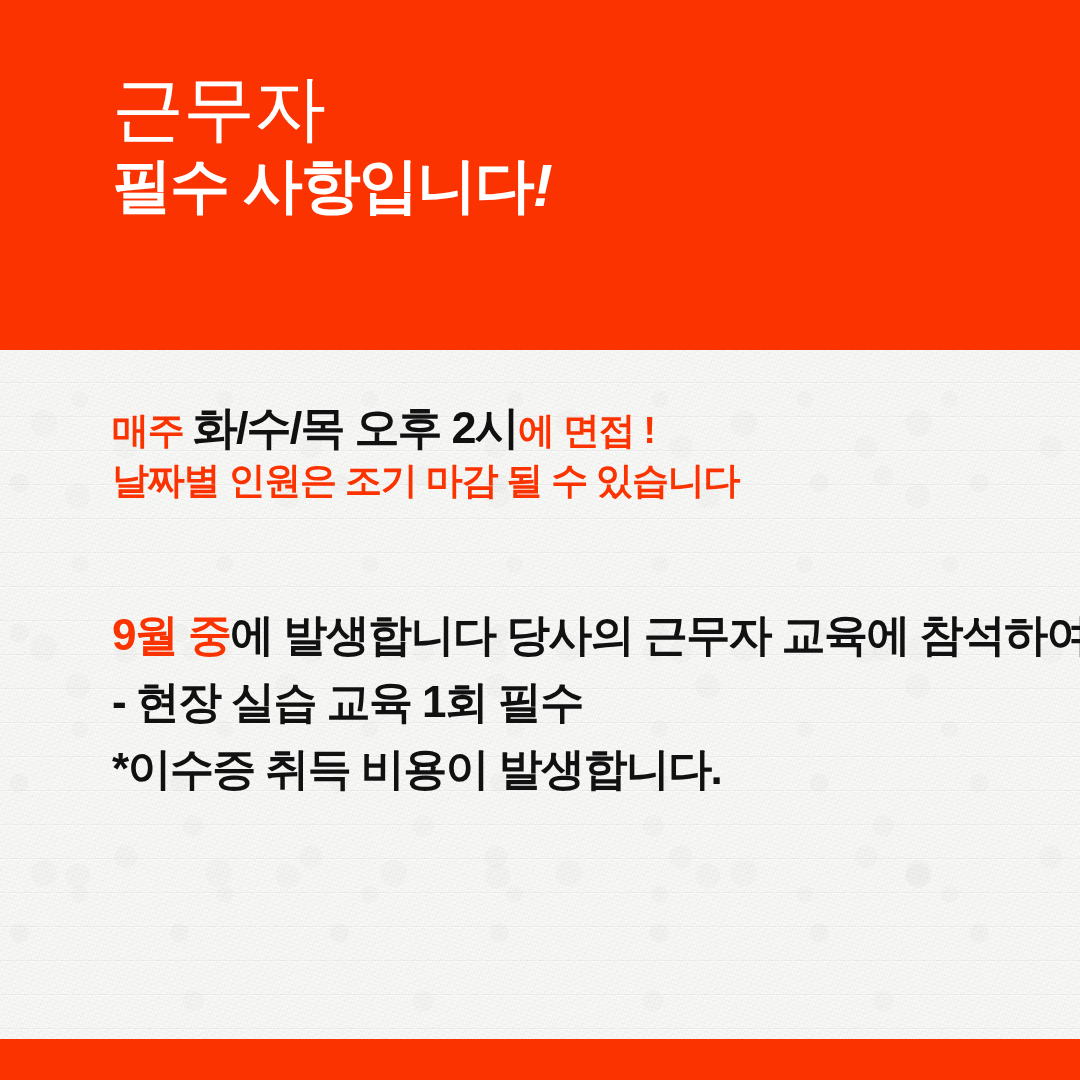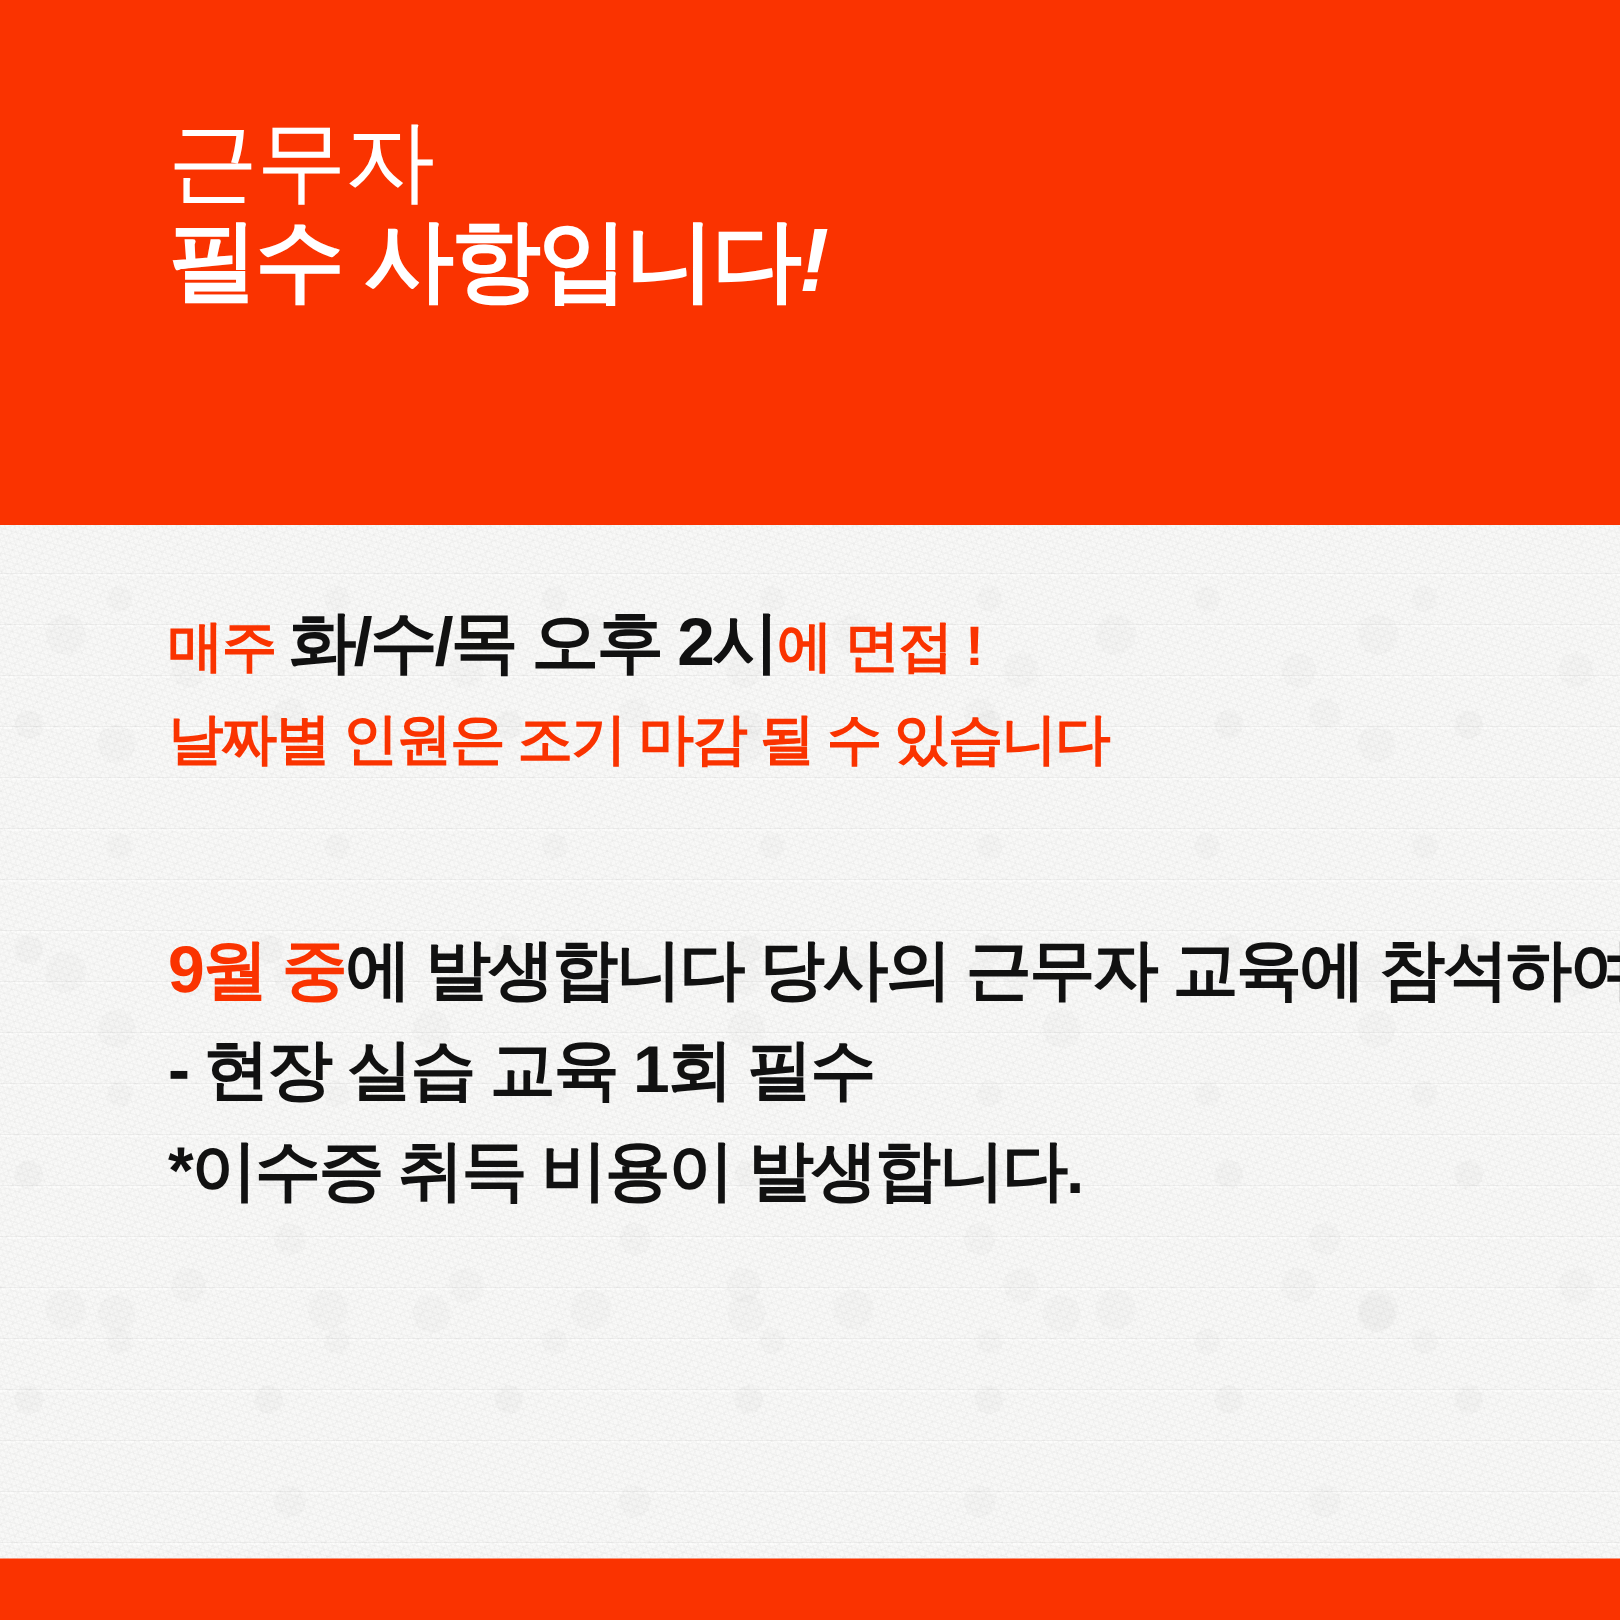--- a/index.html
+++ b/index.html
@@ -82,24 +82,25 @@
   .header-title {
     position: absolute;
     left: 112px;
     top: 78px;
     color: #ffffff;
     line-height: 1.0;
   }
 
   .header-line-1 {
     display: block;
-    font-size: 60px;
+    font-size: 72px;
     font-weight: 400;
     letter-spacing: -1px;
     margin-bottom: 6px;
+    font-family: Liberation Mono, monospace;
   }
 
   .header-line-2 {
     display: block;
     font-size: 60px;
     font-weight: 700;
     letter-spacing: -2px;
   }
 
   .header-bang {
@@ -149,21 +150,21 @@
     height: 96px;
   }
 
   
   .block-training .line {
     font-size: 44px;
     line-height: 67px;
     letter-spacing: -1.6px;
   }
 
-  .red  { color: #fa3300; margin-top: 12px; }
+  .red  { color: #fa3300; }
   .dark { color: #111111; }
 
   
   .footer-band {
     position: absolute;
     left: 0;
     bottom: 0;
     width: 1080px;
     height: 41px;
     background: #fa3300;

